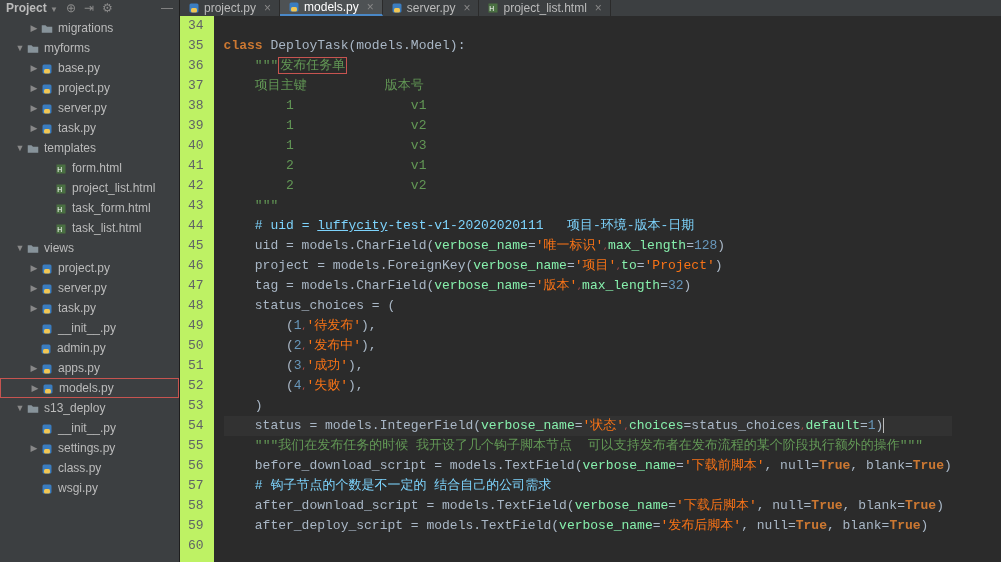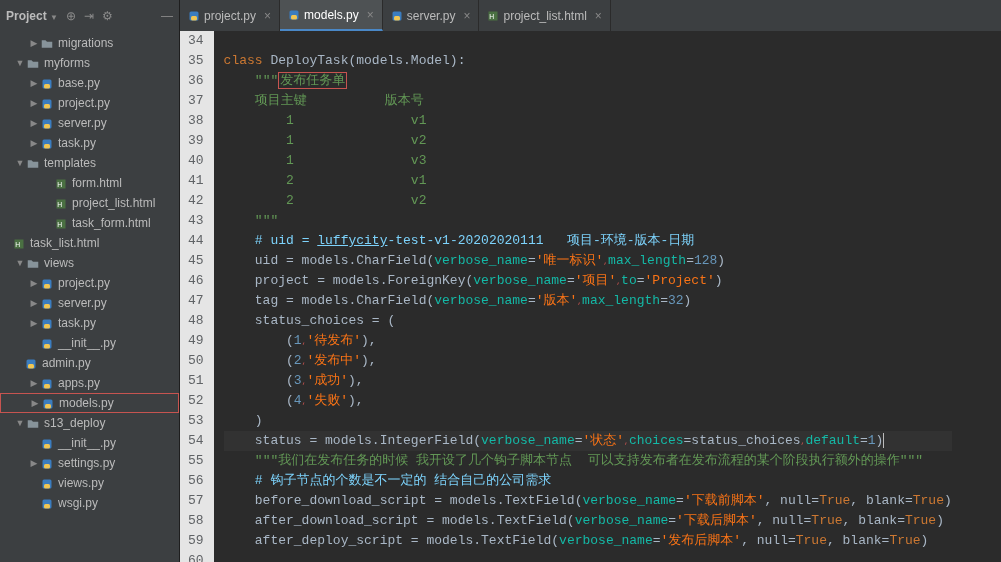--- a/index.html
+++ b/index.html
@@ -7,21 +7,21 @@
   font-family: "Segoe UI", Tahoma, sans-serif;
   background: #2b2b2b;
   color: #a9b7c6;
   font-size: 12px;
   width: 1001px;
   height: 562px;
   overflow: hidden;
   display: flex;
   flex-direction: column;
 }
-.top { display: flex; height: 31px; }
+.top { display: flex; height: 16px; }
 .proj-header {
   width: 180px;
   background: #3c3f41;
   display: flex;
   align-items: center;
   padding: 0 6px;
   border-right: 1px solid #1e1e1e;
   gap: 8px;
 }
 .proj-header .title { color: #bbb; font-weight: bold; }
@@ -73,34 +73,34 @@
 .tree-icon { width: 14px; text-align: center; margin-right: 4px; }
 .editor {
   flex: 1;
   display: flex;
   background: #2b2b2b;
   font-family: "Consolas", "Courier New", monospace;
   font-size: 13px;
   overflow: auto;
 }
 .gutter {
-  background: #e5e5e5;
+  background: #bef264;
   color: #606366;
   text-align: right;
   padding: 0 10px 8px 8px;
   user-select: none;
 }
 .gutter div, .code-line { height: 20px; line-height: 20px; }
 .code { padding-left: 10px; }
 .code-line { white-space: pre; }
-.kw { color: #cc7832; }
+.kw { color: #cc7832; font-weight: bold; }
 .cls { color: #a9b7c6; }
 .str { color: #f97316; }
 .num { color: #6897bb; }
-.param { color: #14b8a6; }
+.param { color: #86efac; }
 .comment { color: #7dd3fc; }
 .doc { color: #629755; }
 .highlight { border: 1px solid #c75450; padding: 0 1px; }
 .caret-line { background: #323232; }
 .red-dot { color: #c75450; font-size: 8px; }
 svg.pyglyph { width:12px; height:12px; vertical-align:middle; }
 </style>
 </head>
 <body>
 
@@ -220,21 +220,21 @@
         <span>project_list.html</span>
       </div>
       <div class="tree-item" style="padding-left: 42px;">
         <span class="tree-arrow"></span>
         <span class="tree-icon"><svg class="pyglyph" viewBox="0 0 16 16">
             <rect x="2" y="2" width="12" height="12" fill="#4a7042"></rect>
             <text x="3" y="12" font-size="9" fill="#fff">H</text>
           </svg></span>
         <span>task_form.html</span>
       </div>
-      <div class="tree-item" style="">
+      <div class="tree-item" style="padding-left: 42px;">
         <span class="tree-arrow"></span>
         <span class="tree-icon"><svg class="pyglyph" viewBox="0 0 16 16">
             <rect x="2" y="2" width="12" height="12" fill="#4a7042"></rect>
             <text x="3" y="12" font-size="9" fill="#fff">H</text>
           </svg></span>
         <span>task_list.html</span>
       </div>
       <div class="tree-item" style="padding-left: 14px;">
         <span class="tree-arrow">▼</span>
         <span class="tree-icon"><svg class="pyglyph" viewBox="0 0 16 16">
@@ -267,21 +267,21 @@
         <span>task.py</span>
       </div>
       <div class="tree-item" style="padding-left: 28px;">
         <span class="tree-arrow"></span>
         <span class="tree-icon"><svg class="pyglyph" viewBox="0 0 16 16">
             <rect x="2" y="2" width="12" height="12" rx="2" fill="#3b7dbf"></rect>
             <rect x="4" y="8" width="8" height="6" rx="2" fill="#f0c654"></rect>
           </svg></span>
         <span>__init__.py</span>
       </div>
-      <div class="tree-item" style="padding-left: 12px;">
+      <div class="tree-item" style="padding-left: 27px;">
         <span class="tree-arrow"></span>
         <span class="tree-icon"><svg class="pyglyph" viewBox="0 0 16 16">
             <rect x="2" y="2" width="12" height="12" rx="2" fill="#3b7dbf"></rect>
             <rect x="4" y="8" width="8" height="6" rx="2" fill="#f0c654"></rect>
           </svg></span>
         <span>admin.py</span>
       </div>
       <div class="tree-item" style="padding-left: 28px;">
         <span class="tree-arrow">▶</span>
         <span class="tree-icon"><svg class="pyglyph" viewBox="0 0 16 16">
@@ -320,21 +320,21 @@
             <rect x="4" y="8" width="8" height="6" rx="2" fill="#f0c654"></rect>
           </svg></span>
         <span>settings.py</span>
       </div>
       <div class="tree-item" style="padding-left: 28px;">
         <span class="tree-arrow"></span>
         <span class="tree-icon"><svg class="pyglyph" viewBox="0 0 16 16">
             <rect x="2" y="2" width="12" height="12" rx="2" fill="#3b7dbf"></rect>
             <rect x="4" y="8" width="8" height="6" rx="2" fill="#f0c654"></rect>
           </svg></span>
-        <span>views.py</span>
+        <span>class.py</span>
       </div>
       <div class="tree-item" style="padding-left: 28px; align-items: center;">
         <span class="tree-arrow"></span>
         <span class="tree-icon"><svg class="pyglyph" viewBox="0 0 16 16">
             <rect x="2" y="2" width="12" height="12" rx="2" fill="#3b7dbf"></rect>
             <rect x="4" y="8" width="8" height="6" rx="2" fill="#f0c654"></rect>
           </svg></span>
         <span>wsgi.py</span>
       </div>
     </div>
@@ -384,19 +384,19 @@
         <div class="code-line">    project = models.ForeignKey(<span class="param">verbose_name</span>=<span class="str">'项目'</span><span class="red-dot">,</span><span class="param">to</span>=<span class="str">'Project'</span>)</div>
         <div class="code-line">    tag = models.CharField(<span class="param">verbose_name</span>=<span class="str">'版本'</span><span class="red-dot">,</span><span class="param">max_length</span>=<span class="num">32</span>)</div>
         <div class="code-line">    status_choices = (</div>
         <div class="code-line">        (<span class="num">1</span><span class="red-dot">,</span><span class="str">'待发布'</span>),</div>
         <div class="code-line">        (<span class="num">2</span><span class="red-dot">,</span><span class="str">'发布中'</span>),</div>
         <div class="code-line">        (<span class="num">3</span><span class="red-dot">,</span><span class="str">'成功'</span>),</div>
         <div class="code-line">        (<span class="num">4</span><span class="red-dot">,</span><span class="str">'失败'</span>),</div>
         <div class="code-line">    )</div>
         <div class="code-line caret-line">    status = models.IntegerField(<span class="param">verbose_name</span>=<span class="str">'状态'</span><span class="red-dot">,</span><span class="param">choices</span>=status_choices<span class="red-dot">,</span><span class="param">default</span>=<span class="num">1</span>)<span style="border-left:1px solid #bbb;"></span></div>
         <div class="code-line">    <span class="doc">"""我们在发布任务的时候 我开设了几个钩子脚本节点  可以支持发布者在发布流程的某个阶段执行额外的操作"""</span></div>
+        <div class="code-line">    before_download_script = models.TextField(<span class="param">verbose_name</span>=<span class="str">'下载前脚本'</span>, null=<span class="kw">True</span>, blank=<span class="kw">True</span>)</div>
         <div class="code-line">    <span class="comment"># 钩子节点的个数是不一定的 结合自己的公司需求</span></div>
-        <div class="code-line">    before_download_script = models.TextField(<span class="param">verbose_name</span>=<span class="str">'下载前脚本'</span>, null=<span class="kw">True</span>, blank=<span class="kw">True</span>)</div>
         <div class="code-line">    after_download_script = models.TextField(<span class="param">verbose_name</span>=<span class="str">'下载后脚本'</span>, null=<span class="kw">True</span>, blank=<span class="kw">True</span>)</div>
         <div class="code-line">    after_deploy_script = models.TextField(<span class="param">verbose_name</span>=<span class="str">'发布后脚本'</span>, null=<span class="kw">True</span>, blank=<span class="kw">True</span>)</div>
       </div>
   </div>
 </div>
 
 </body></html>

